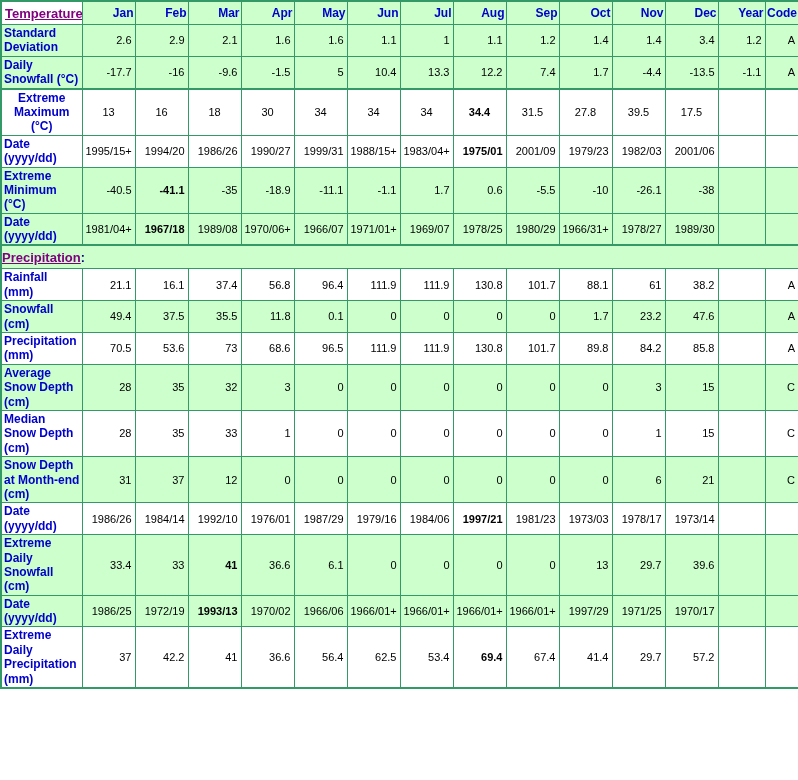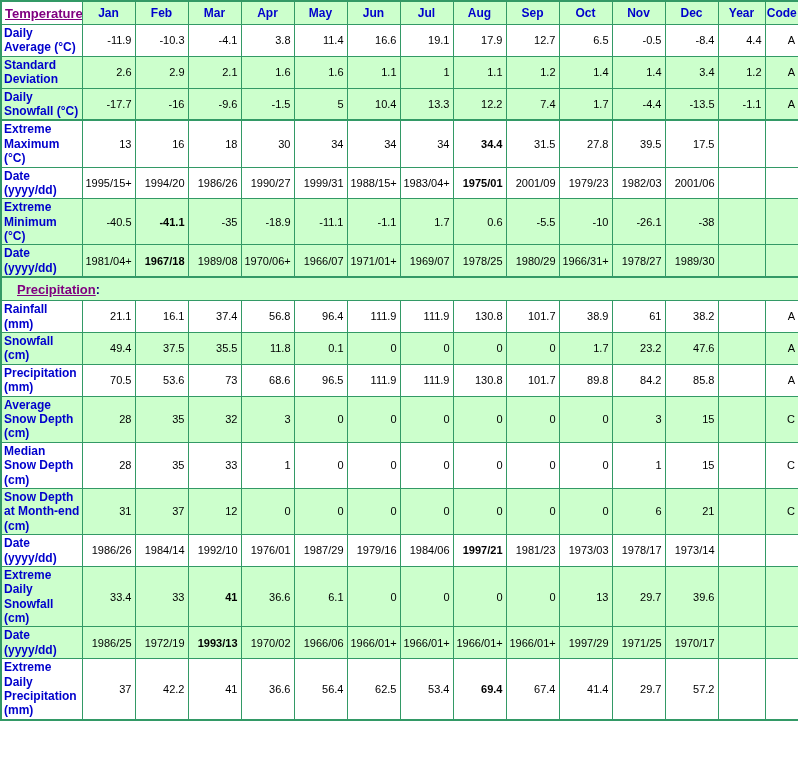--- a/index.html
+++ b/index.html
@@ -1,28 +1,28 @@
 <!DOCTYPE html>
 <html><head>
 <meta charset="utf-8">
 <style>
   html,body { margin:0; padding:0; background:#ffffff; }
   #app { width:798px; }
   table.climate { border-collapse:collapse; table-layout:fixed; width:798px;
     font-family:"Liberation Sans", sans-serif; border:2px solid #339966; }
   table.climate td, table.climate th { border:1px solid #339966; vertical-align:middle; overflow:hidden; }
   th.corner { background:#ffffff; text-align:left; padding:2px 3px; }
-  th.colhead { background:#ccffcc; color:#0000cc; font-size:12px; font-weight:bold; text-align:center; padding:2px 1px; }
+  th.colhead { background:#ccffcc; color:#0000cc; font-size:12px; font-weight:bold; text-align:right; padding:2px 1px; }
   td.label { background:inherit; color:#0000cc; font-weight:bold; font-size:12px; line-height:1.2;
     text-align:left; padding:1px 2px; word-wrap:break-word; }
   td.val { font-size:11px; color:#000000; text-align:right; padding:1px 3px; line-height:1.3; }
   tr.bg-w td { background:#ffffff; }
   tr.bg-g td { background:#ccffcc; }
-  tr.grp td { border-top:2px solid #339966; }
-  tr.section td { background:#ccffcc; padding:2px 15px; border-top:2px solid #339966; }
+  tr.grp td { border-top:2px solid #339966;text-align:center; }
+  tr.section td { background:#ccffcc; padding:2px 0; border-top:2px solid #339966; }
   .lnk { color:#800080; text-decoration:underline; font-weight:bold; font-size:13px; cursor:pointer; }
   .sfx { color:#000080; font-weight:bold; font-size:12.5px; }
   .b { font-weight:bold; }
 </style>
 </head>
 <body>
 
 <div id="app">
   <table class="climate">
     <colgroup>
@@ -55,37 +55,20 @@
           <th class="colhead">Aug</th>
           <th class="colhead">Sep</th>
           <th class="colhead">Oct</th>
           <th class="colhead">Nov</th>
           <th class="colhead">Dec</th>
           <th class="colhead">Year</th>
           <th class="colhead">Code</th>
         </tr>
       </thead>
     <tbody>
-        <tr class="bg-w">
-          <td class="label">Daily Average (°C)</td>
-          <td class="val">-11.9</td>
-          <td class="val">-10.3</td>
-          <td class="val">-4.1</td>
-          <td class="val">3.8</td>
-          <td class="val">11.4</td>
-          <td class="val">16.6</td>
-          <td class="val">19.1</td>
-          <td class="val">17.9</td>
-          <td class="val">12.7</td>
-          <td class="val">6.5</td>
-          <td class="val">-0.5</td>
-          <td class="val">-8.4</td>
-          <td class="val">4.4</td>
-          <td class="val">A</td>
-        </tr>
         <tr class="bg-g">
           <td class="label">Standard Deviation</td>
           <td class="val">2.6</td>
           <td class="val">2.9</td>
           <td class="val">2.1</td>
           <td class="val">1.6</td>
           <td class="val">1.6</td>
           <td class="val">1.1</td>
           <td class="val">1</td>
           <td class="val">1.1</td>
@@ -188,21 +171,21 @@
           <td class="label">Rainfall (mm)</td>
           <td class="val">21.1</td>
           <td class="val">16.1</td>
           <td class="val">37.4</td>
           <td class="val">56.8</td>
           <td class="val">96.4</td>
           <td class="val">111.9</td>
           <td class="val">111.9</td>
           <td class="val">130.8</td>
           <td class="val">101.7</td>
-          <td class="val">38.9</td>
+          <td class="val">88.1</td>
           <td class="val">61</td>
           <td class="val">38.2</td>
           <td class="val"></td>
           <td class="val">A</td>
         </tr>
         <tr class="bg-g">
           <td class="label">Snowfall (cm)</td>
           <td class="val">49.4</td>
           <td class="val">37.5</td>
           <td class="val">35.5</td>

